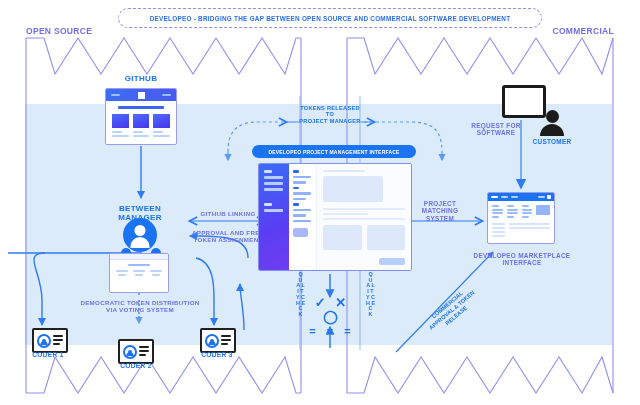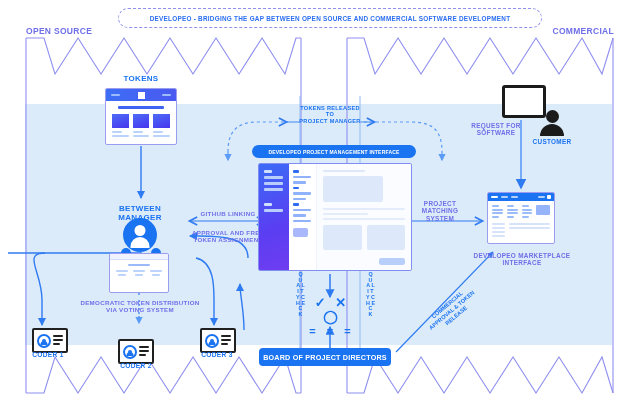--- a/index.html
+++ b/index.html
@@ -272,21 +272,21 @@
     <circle cx="510" cy="105" r="3" fill="#fff" stroke="#1a73f0" stroke-width="2"></circle>
     <circle cx="521" cy="111" r="3" fill="#fff" stroke="#1a73f0" stroke-width="2"></circle>
     <circle cx="540" cy="93" r="3" fill="#fff" stroke="#1a73f0" stroke-width="2"></circle>
   </svg>
 
   <div id="title-pill">DEVELOPEO - BRIDGING THE GAP BETWEEN OPEN SOURCE AND COMMERCIAL SOFTWARE DEVELOPMENT</div>
 
   <div class="lbl" id="open-source-label">OPEN SOURCE</div>
   <div class="lbl" id="commercial-label">COMMERCIAL</div>
 
-  <div class="lbl" id="github-title">TOKENS</div>
+  <div class="lbl" id="github-title">GITHUB</div>
   <div class="win" id="github-win">
     <div class="bar">
       <span class="dash"></span>
       <span class="sq"></span>
       <span class="dash"></span>
     </div>
     <div class="body">
       <div class="headline"></div>
       <div class="cards">
         <span class="card"></span>
@@ -423,21 +423,20 @@
 C
 H
 E
 C
 K</div>
   <div id="qc-glyphs">
     <div class="row1">✓ ✕ ◯</div>
     <div class="row2">= = =</div>
   </div>
 
-  <div id="board-pill">BOARD OF PROJECT DIRECTORS</div>
 
   <div class="lbl" id="project-matching-lbl">PROJECT
 MATCHING SYSTEM</div>
   <div class="lbl" id="request-lbl">REQUEST FOR
 SOFTWARE</div>
 
   <div id="monitor-icon"></div>
   <div id="customer-icon">
     <div class="h"></div>
     <div class="b"></div>

